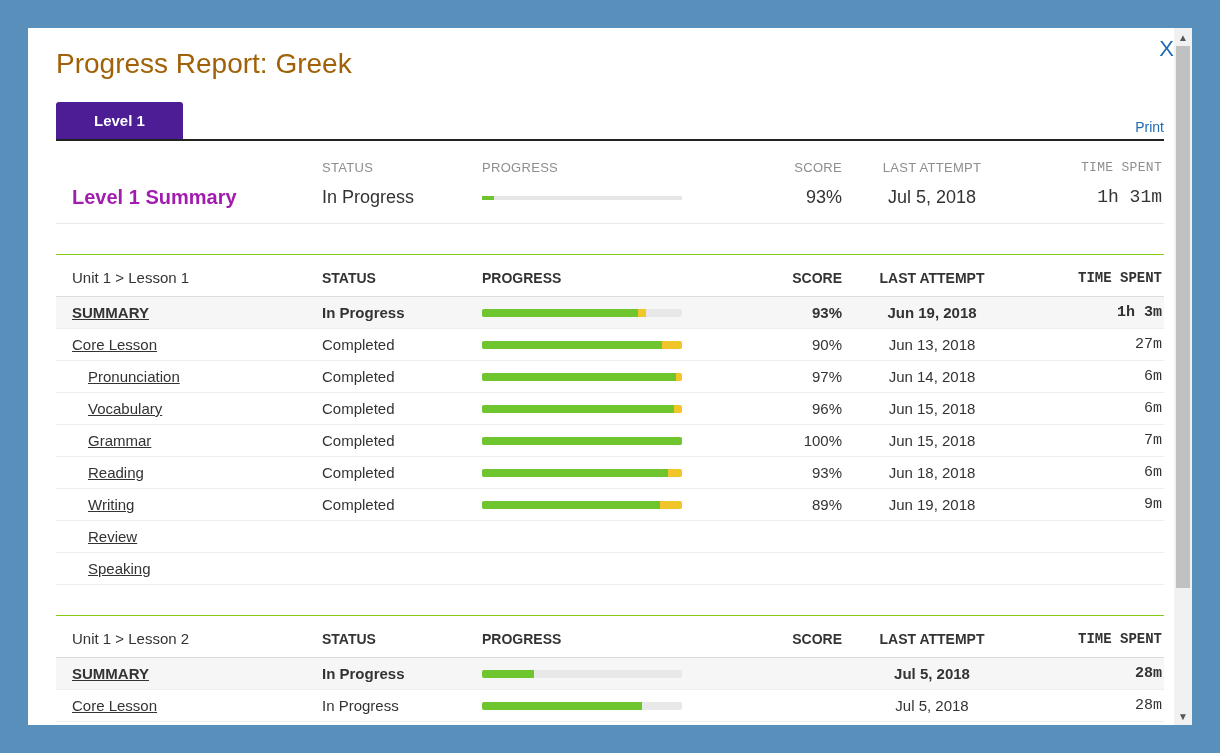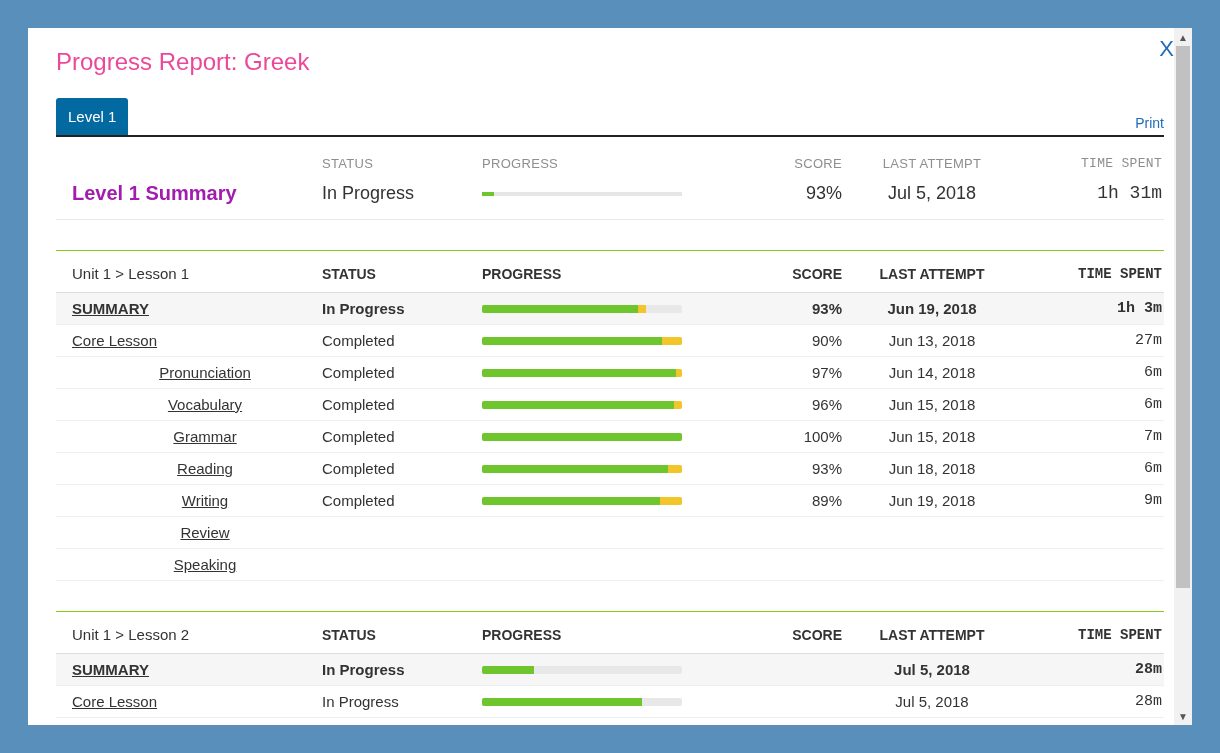--- a/index.html
+++ b/index.html
@@ -59,29 +59,29 @@
     font-size:10px; color:#555;
     cursor:pointer;
     user-select:none;
   }
   .sb-track { flex:1; width:18px; position:relative; background:#f1f1f1; }
   .sb-thumb {
     position:absolute; left:2px; width:14px;
     background:#c1c1c1; border-radius:0;
   }
   h1.title {
-    font-size:24px; font-weight:400; margin:0 0 22px 0; color:#ec4899;
+    font-size:28px; font-weight:400; margin:0 0 22px 0; color:#a16207;
   }
   .tabbar {
     display:flex; justify-content:space-between; align-items:flex-end;
     border-bottom:2px solid #222;
   }
   .tab {
-    background:#0369a1; color:#fff; padding:10px 12px;
-    font-weight:400; font-size:15px;
+    background:#4c1d95; color:#fff; padding:10px 38px;
+    font-weight:700; font-size:15px;
     border-top-left-radius:3px; border-top-right-radius:3px;
     cursor:pointer;
   }
   .print-link {
     color:#1f6bb5; padding-bottom:4px; font-size:14px; cursor:pointer;
   }
 
   .grid-row {
     display:grid;
     grid-template-columns: 250px 160px 220px 140px 180px 140px;
@@ -116,21 +116,21 @@
   }
   .lesson-hdr-row.first { margin-top:30px; }
   .lesson-hdr-row .crumb { color:#333; font-size:15px;}
   .row {
     padding:7px 16px;
     border-bottom:1px solid #eee;
   }
   .row.bold .cell, .row.bold .label { font-weight:700; }
   .row.bold { background:#f6f6f6; }
   .row .label { color:#333; font-size:15px;text-decoration:underline; }
-  .row .indent { padding-left:16px;text-align:center; }
+  .row .indent { padding-left:16px; }
   .cell { font-size:15px; color:#333; }
 
   .bar {
     height:8px; width:200px; background:#e8e8e8; border-radius:2px; position:relative; overflow:hidden;
   }
   .bar .fill {
     position:absolute; left:0; top:0; bottom:0; background:#6ec52e;
   }
   .bar .tail {
     position:absolute; top:0; bottom:0; background:#f2c52b;

